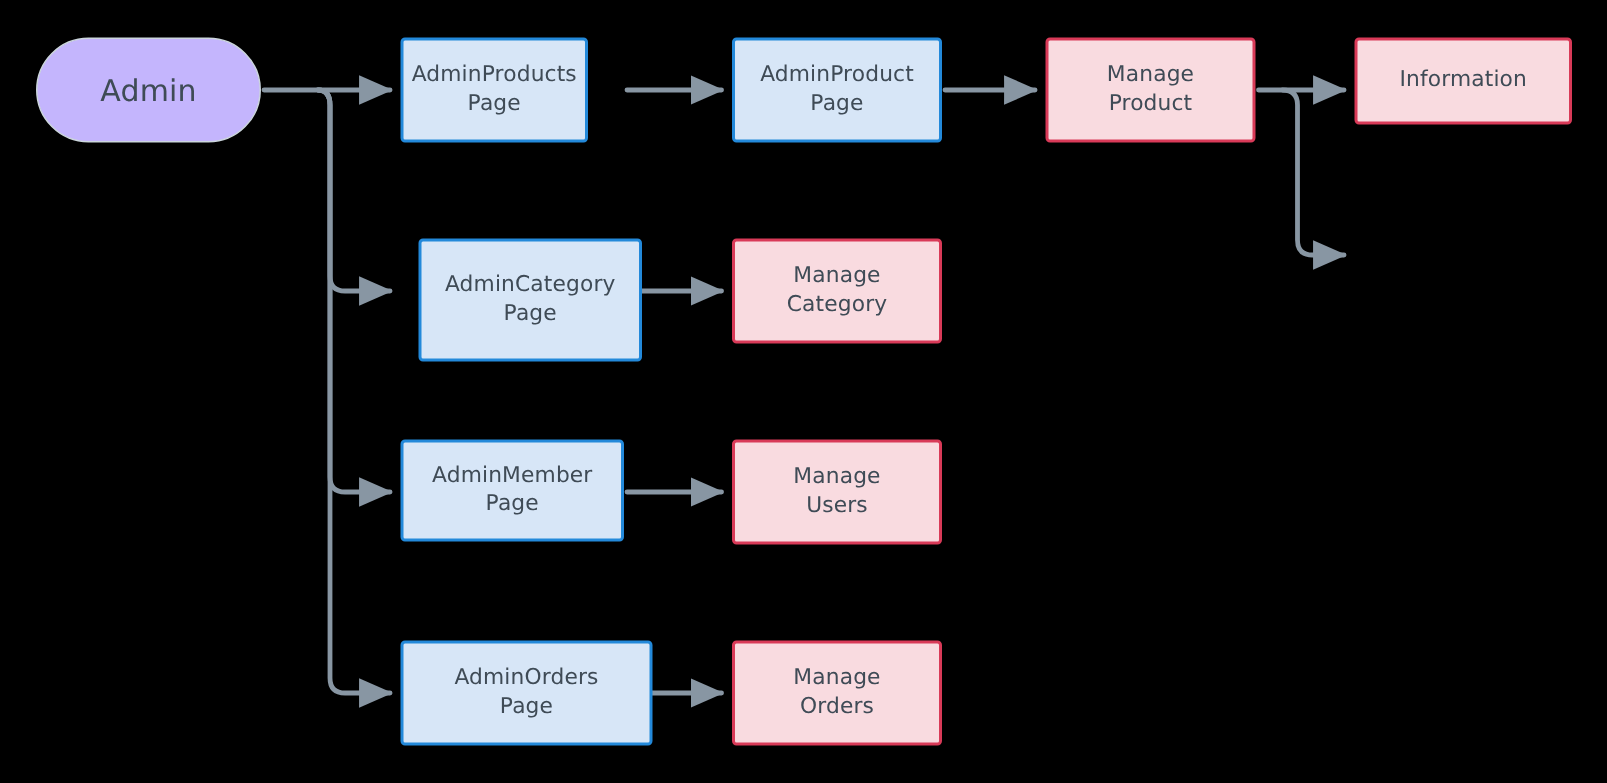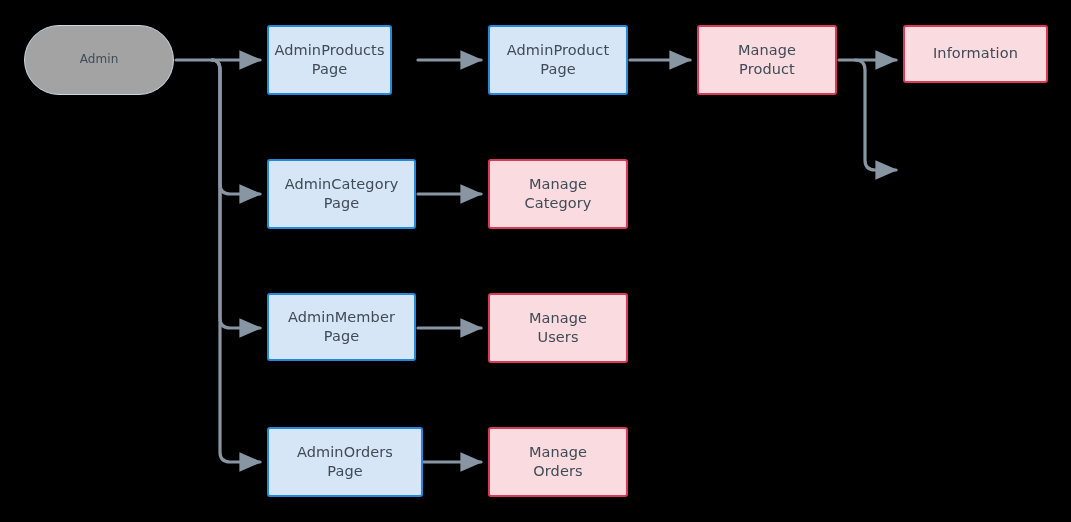--- a/index.html
+++ b/index.html
@@ -31,25 +31,25 @@
     justify-content: center;
     text-align: center;
     font-size: 14.5px;
     line-height: 1.32;
     letter-spacing: 0.1px;
     color: #3f4b56;
     white-space: pre-line;
     z-index: 2;
   }
   .node.terminal {
-    background: #a3a3a3;
+    background: #c4b5fd;
     border: 1.6px solid #ccd6dd;
     border-radius: 999px;
     box-shadow: 0 1px 2px rgba(0,0,0,0.18);
-    font-size: 12px;
+    font-size: 20px;
   }
   .node.page {
     background: #d7e6f7;
     border: 2.2px solid #2389da;
     border-radius: 3px;
   }
   .node.action {
     background: #f9dbe0;
     border: 2.2px solid #d93a58;
     border-radius: 3px;
@@ -92,31 +92,31 @@
 
   <div class="node page" style="left:488px;top:25px;width:140px;height:70px;text-align:center;">AdminProduct
 Page</div>
 
   <div class="node action" style="left:697px;top:25px;width:140px;height:70px;">Manage
 Product</div>
 
   <div class="node action" style="left:903px;top:25px;width:145px;height:58px;">Information</div>
 
 
-  <div class="node page" style="left:267px;top:159px;width:149px;height:70px;">AdminCategory
+  <div class="node page" style="left:279px;top:159px;width:149px;height:82px;">AdminCategory
 Page</div>
 
   <div class="node action" style="left:488px;top:159px;width:140px;height:70px;">Manage
 Category</div>
 
   <div class="node page" style="left:267px;top:293px;width:149px;height:68px;">AdminMember
 Page</div>
 
   <div class="node action" style="left:488px;top:293px;width:140px;height:70px;">Manage
 Users</div>
 
-  <div class="node page" style="left:267px;top:427px;width:156px;height:70px;">AdminOrders
+  <div class="node page" style="left:267px;top:427px;width:168px;height:70px;">AdminOrders
 Page</div>
 
   <div class="node action" style="left:488px;top:427px;width:140px;height:70px;">Manage
 Orders</div>
 
 </div>
 
 </body></html>

